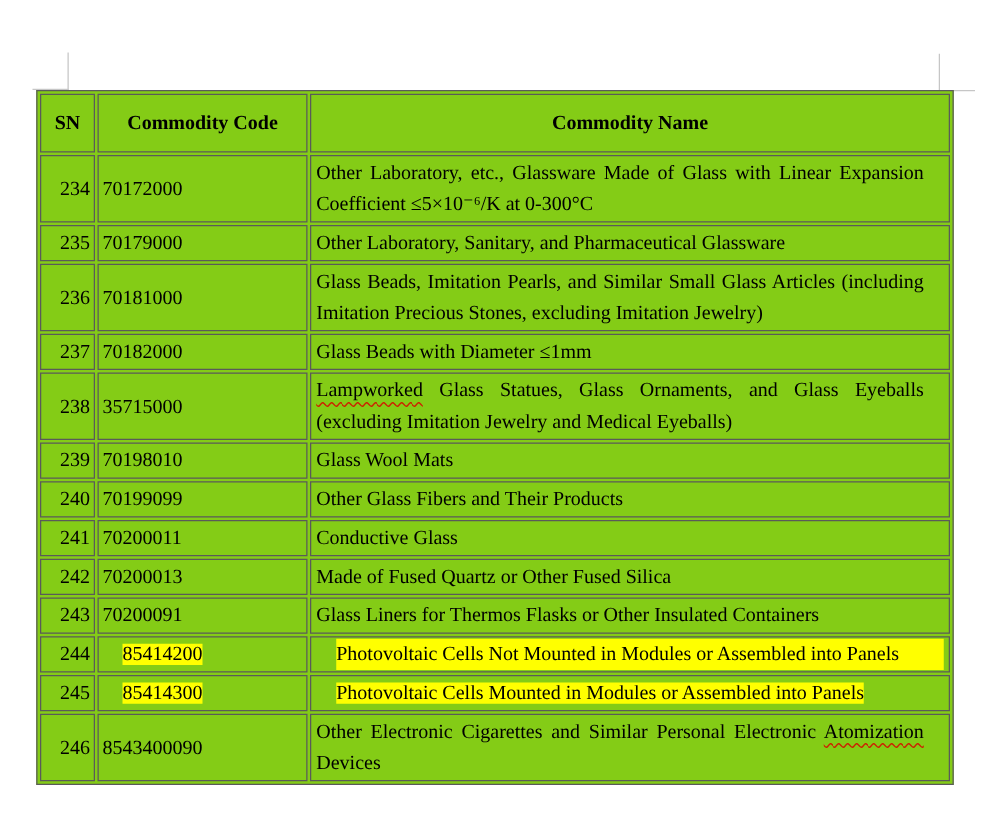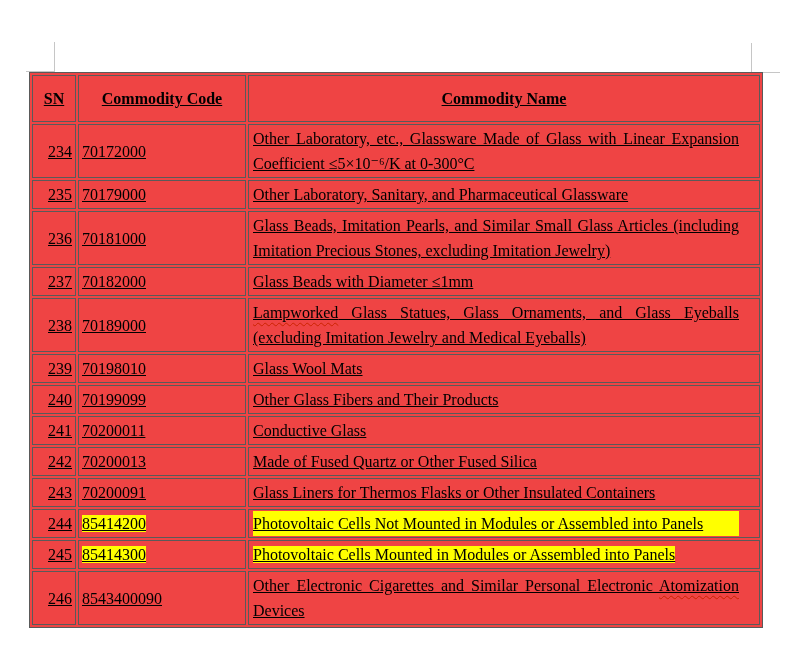--- a/index.html
+++ b/index.html
@@ -35,23 +35,22 @@
     border-bottom: 1px solid var(--mark, #c6c6c6);
   }
   table.commodity {
     position: absolute;
     left: 29px;
     top: 72px;
     width: 734px;
     border-collapse: separate;
     border-spacing: 2px;
     border: 1px solid var(--border, #5a5a5a);
-    background: #ef4444;
+    background: #84cc16;
     table-layout: fixed;
-    text-decoration: underline;
   }
   col.col-sn   { width: 44px; }
   col.col-code { width: 168px; }
   th, td {
     border: 1px solid var(--border, #5a5a5a);
     font-size: 16px;
     line-height: 25px;
     padding: 1px 3px;
     vertical-align: middle;
     overflow: hidden;
@@ -67,20 +66,21 @@
   td.c-code {
     text-align: left;
   }
   td.c-name {
     text-align: justify;
     padding-left: 4px;
     padding-right: 20px;
   }
   .hl {
     background: var(--hl, #ffff00);
+    margin-left: 16px;
   }
   .hl.block {
     display: block;
     width: 100%;
   }
   .wavy {
     text-decoration-line: underline;
     text-decoration-style: wavy;
     text-decoration-color: var(--wavy, #cc2200);
     text-decoration-thickness: 1px;
@@ -123,21 +123,21 @@
           <td class="c-code"><span>70181000</span></td>
           <td class="c-name"><span>Glass Beads, Imitation Pearls, and Similar Small Glass Articles (including Imitation Precious Stones, excluding Imitation Jewelry)</span></td>
         </tr>
         <tr>
           <td class="c-sn">237</td>
           <td class="c-code"><span>70182000</span></td>
           <td class="c-name"><span>Glass Beads with Diameter ≤1mm</span></td>
         </tr>
         <tr>
           <td class="c-sn">238</td>
-          <td class="c-code"><span>70189000</span></td>
+          <td class="c-code"><span>35715000</span></td>
           <td class="c-name"><span><span class="wavy">Lampworked</span> Glass Statues, Glass Ornaments, and Glass Eyeballs (excluding Imitation Jewelry and Medical Eyeballs)</span></td>
         </tr>
         <tr>
           <td class="c-sn">239</td>
           <td class="c-code"><span>70198010</span></td>
           <td class="c-name"><span>Glass Wool Mats</span></td>
         </tr>
         <tr>
           <td class="c-sn">240</td>
           <td class="c-code"><span>70199099</span></td>

